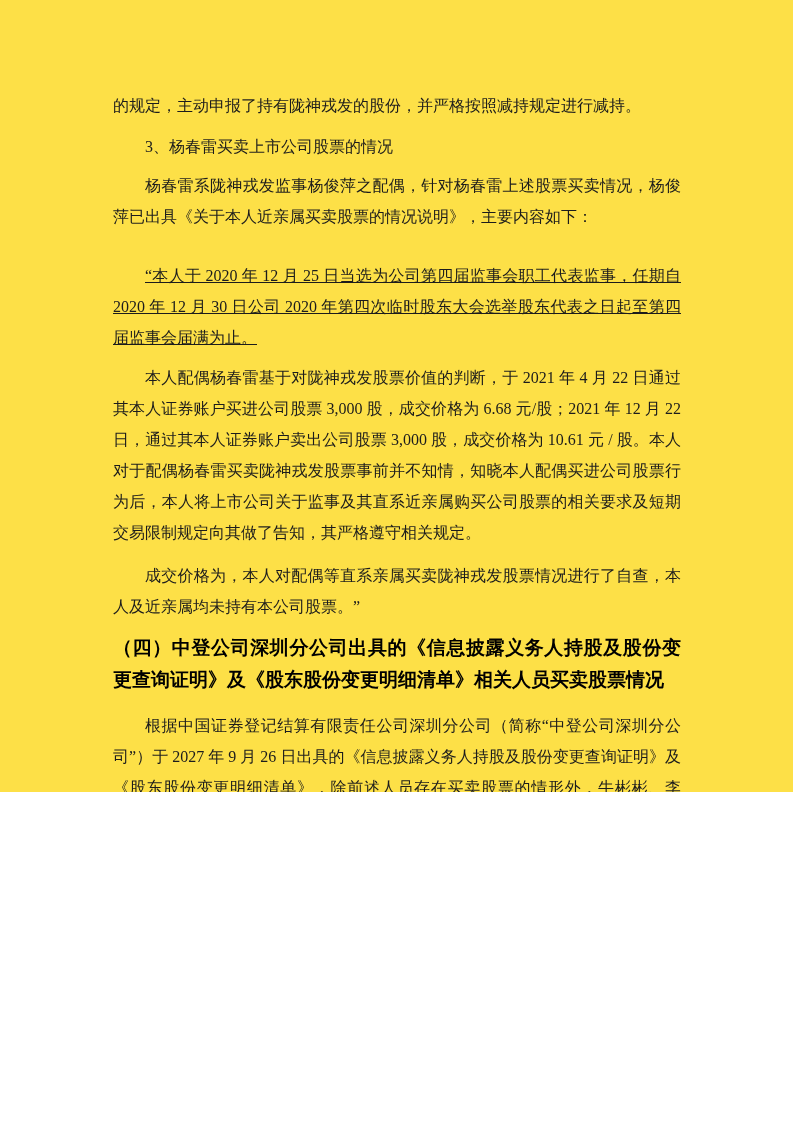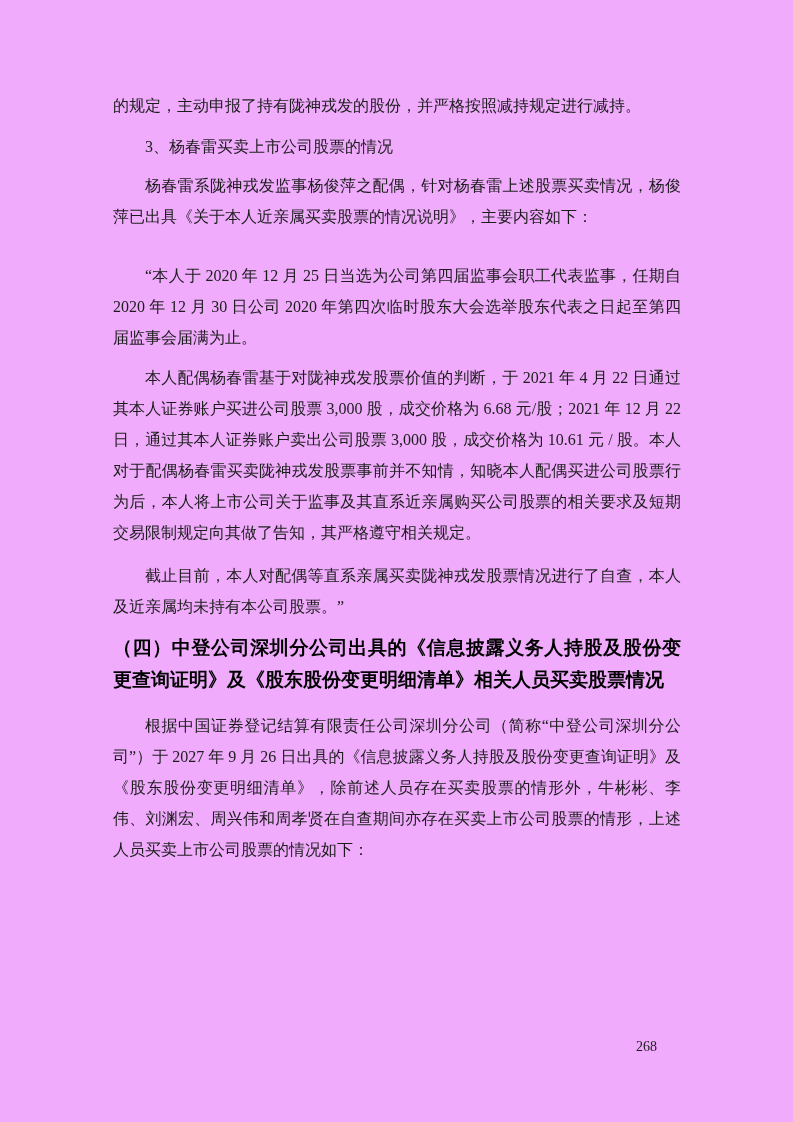--- a/index.html
+++ b/index.html
@@ -3,22 +3,22 @@
 <meta charset="utf-8">
 <style>
   html, body {
     margin: 0;
     padding: 0;
     background: #ffffff;
   }
   .page {
     position: relative;
     width: 793px;
-    height: 1122px;
-    background: #f0abfc;
+    height: 792px;
+    background: #fde047;
     color: #1c1c1c;
     font-family: "Liberation Serif", "DejaVu Serif", serif;
     overflow: hidden;
   }
   .content {
     position: absolute;
     left: 113px;
     top: 90px;
     width: 568px;
   }
@@ -26,21 +26,21 @@
     margin: 0 0 10px 0;
     font-size: 16px;
     line-height: 31px;
     text-align: justify;
     text-align-last: left;
     word-break: break-all;
   }
   .indent { text-indent: 2em; }
   .mb12 { margin-bottom: 12px; }
   .mb14 { margin-bottom: 26px; font-family: Liberation Mono, monospace; }
-  .mb9  { margin-bottom: 9px; }
+  .mb9  { margin-bottom: 9px; text-decoration: underline; }
   .section-heading {
     margin: 10px 0 14px 0;
     font-family: "Liberation Sans", "DejaVu Sans", sans-serif;
     font-weight: 700;
     font-size: 19px;
     line-height: 32px;
     text-align: justify;
     text-align-last: left;
     word-break: break-all;
     color: #000;
@@ -65,21 +65,21 @@
 
 
     <p class="para indent">3、杨春雷买卖上市公司股票的情况</p>
 
     <p class="para indent mb14">杨春雷系陇神戎发监事杨俊萍之配偶，针对杨春雷上述股票买卖情况，杨俊萍已出具《关于本人近亲属买卖股票的情况说明》，主要内容如下：</p>
 
     <p class="para indent mb9">“本人于 2020 年 12 月 25 日当选为公司第四届监事会职工代表监事，任期自 2020 年 12 月 30 日公司 2020 年第四次临时股东大会选举股东代表之日起至第四届监事会届满为止。</p>
 
     <p class="para indent mb12">本人配偶杨春雷基于对陇神戎发股票价值的判断，于 2021 年 4 月 22 日通过其本人证券账户买进公司股票 3,000 股，成交价格为 6.68 元/股；2021 年 12 月 22 日，通过其本人证券账户卖出公司股票 3,000 股，成交价格为 10.61 元 / 股。本人对于配偶杨春雷买卖陇神戎发股票事前并不知情，知晓本人配偶买进公司股票行为后，本人将上市公司关于监事及其直系近亲属购买公司股票的相关要求及短期交易限制规定向其做了告知，其严格遵守相关规定。</p>
 
-    <p class="para indent">截止目前，本人对配偶等直系亲属买卖陇神戎发股票情况进行了自查，本人及近亲属均未持有本公司股票。”</p>
+    <p class="para indent">成交价格为，本人对配偶等直系亲属买卖陇神戎发股票情况进行了自查，本人及近亲属均未持有本公司股票。”</p>
 
     <h2 class="section-heading">（四）中登公司深圳分公司出具的《信息披露义务人持股及股份变更查询证明》及《股东股份变更明细清单》相关人员买卖股票情况</h2>
 
     <p class="para indent">根据中国证券登记结算有限责任公司深圳分公司（简称“中登公司深圳分公司”）于 2027 年 9 月 26 日出具的《信息披露义务人持股及股份变更查询证明》及《股东股份变更明细清单》，除前述人员存在买卖股票的情形外，牛彬彬、李伟、刘渊宏、周兴伟和周孝贤在自查期间亦存在买卖上市公司股票的情形，上述人员买卖上市公司股票的情况如下：</p>
 
   </div>
 
   <div class="page-number">268</div>
 </div>
 

